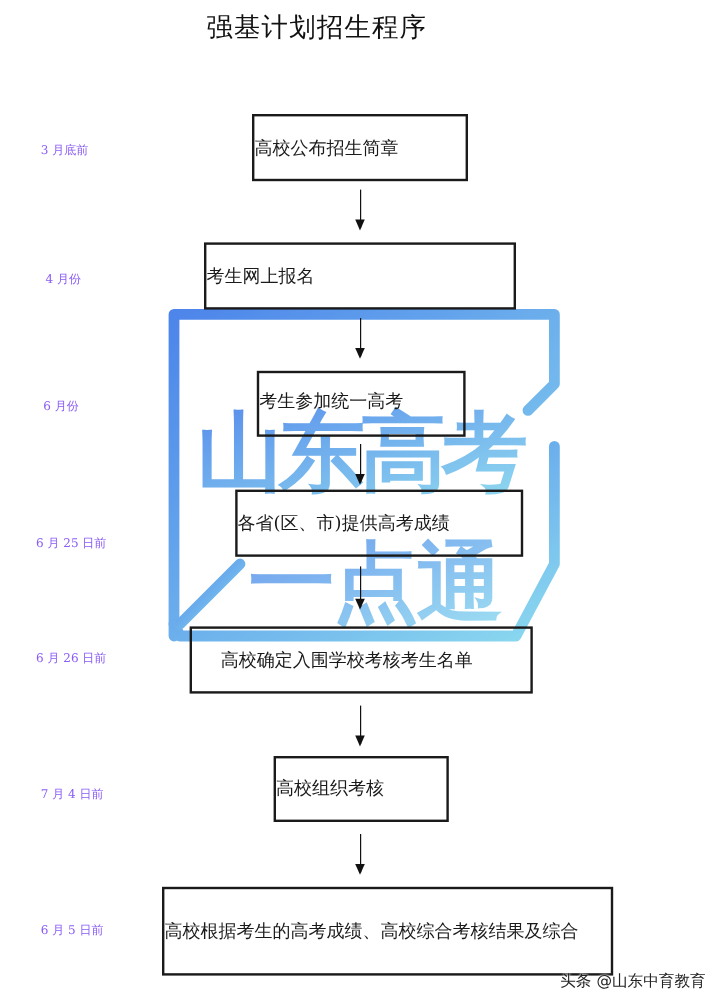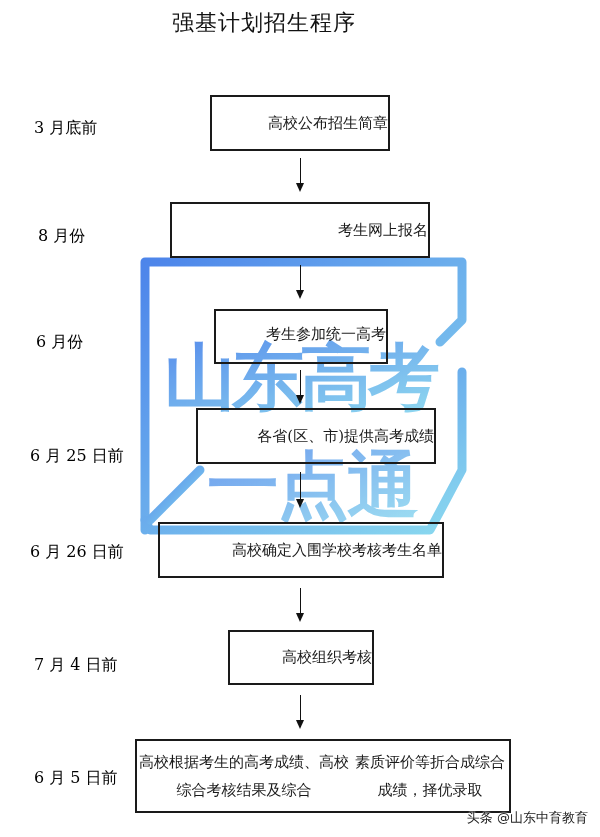--- a/index.html
+++ b/index.html
@@ -1,23 +1,23 @@
 <!DOCTYPE html>
 <html><head>
 <meta charset="utf-8">
 <style>
   html, body { margin:0; padding:0; background:#ffffff; }
   body { width:600px; height:837px; position:relative; overflow:hidden;
          font-family:"DejaVu Serif", "Liberation Serif", serif; color:#1a1a1a; }
   .title { position:absolute; left:0; top:8px; width:528px; text-align:center;
            font-family:"DejaVu Sans", "Liberation Sans", sans-serif;
            font-size:22px; letter-spacing:1px; color:#111; }
-  .date { position:absolute; font-size:16px; color:#000000; white-space:nowrap; }
+  .date { position:absolute; font-size:10px; color:#8b5cf6; white-space:nowrap; }
   .box { position:absolute; border:2px solid #1a1a1a; box-sizing:border-box;
-         display:flex; align-items:center; justify-content:flex-end; text-align:center;
+         display:flex; align-items:center; justify-content:flex-start; text-align:center;
          font-size:15px; color:#1a1a1a; background:transparent; z-index:2; line-height:1.9; }
   .arrow { position:absolute; width:1px; background:#111; z-index:2; }
   .arrow::after { content:""; position:absolute; left:-4px; bottom:-2px;
                   border-left:4.5px solid transparent; border-right:4.5px solid transparent;
                   border-top:9px solid #111; }
   .watermark { position:absolute; left:0; top:0; width:600px; height:837px; z-index:1; pointer-events:none; }
   .credit { position:absolute; right:12px; top:809px; font-size:13px; color:#222;
             font-family:"DejaVu Sans", "Liberation Sans", sans-serif; z-index:3;
             text-shadow:0 0 2px #fff, 0 0 2px #fff; }
 </style>
@@ -37,21 +37,21 @@
 
     <path d="M145 530 L145 262 L462 262 L462 320 L440 342"></path>
     <path d="M462 372 L462 470 L430 530 L150 530 L145 520"></path>
     <path d="M200 470 L150 520"></path>
   </g>
   <text x="300" y="402" text-anchor="middle" font-family="DejaVu Sans, sans-serif" font-size="72" font-weight="bold" fill="url(#wg)" opacity="0.85" letter-spacing="-4">山东高考</text>
   <text x="312" y="510" text-anchor="middle" font-family="DejaVu Sans, sans-serif" font-size="72" font-weight="bold" fill="url(#wg)" opacity="0.75" letter-spacing="-2">一点通</text>
 </svg>
 
 <div class="date" style="left:34px; top:118px;">3 月底前</div>
-<div class="date" style="left:38px; top:226px;">8 月份</div>
+<div class="date" style="left:38px; top:226px;">4 月份</div>
 <div class="date" style="left:36px; top:332px;">6 月份</div>
 <div class="date" style="left:30px; top:446px;">6 月 25 日前</div>
 <div class="date" style="left:30px; top:542px;">6 月 26 日前</div>
 <div class="date" style="left:34px; top:655px;">7 月 4 日前</div>
 <div class="date" style="left:34px; top:768px;">6 月 5 日前</div>
 
 <div class="box" style="left:210px; top:95px; width:180px; height:56px;">
   <span>高校公布招生简章</span>
 </div>
 <div class="arrow" style="left:300px; top:158px; height:32px;"></div>
@@ -76,16 +76,15 @@
 </div>
 <div class="arrow" style="left:300px; top:588px; height:32px;"></div>
 
 <div class="box" style="left:228px; top:630px; width:146px; height:55px;">
   <span>高校组织考核</span>
 </div>
 <div class="arrow" style="left:300px; top:695px; height:32px;"></div>
 
 <div class="box" style="left:135px; top:739px; width:376px; height:74px; flex-direction:row;">
   <span>高校根据考生的高考成绩、高校综合考核结果及综合</span>
-  <span>素质评价等折合成综合成绩，择优录取</span>
 </div>
 
 <div class="credit">头条 @山东中育教育</div>
 
 </body></html>

